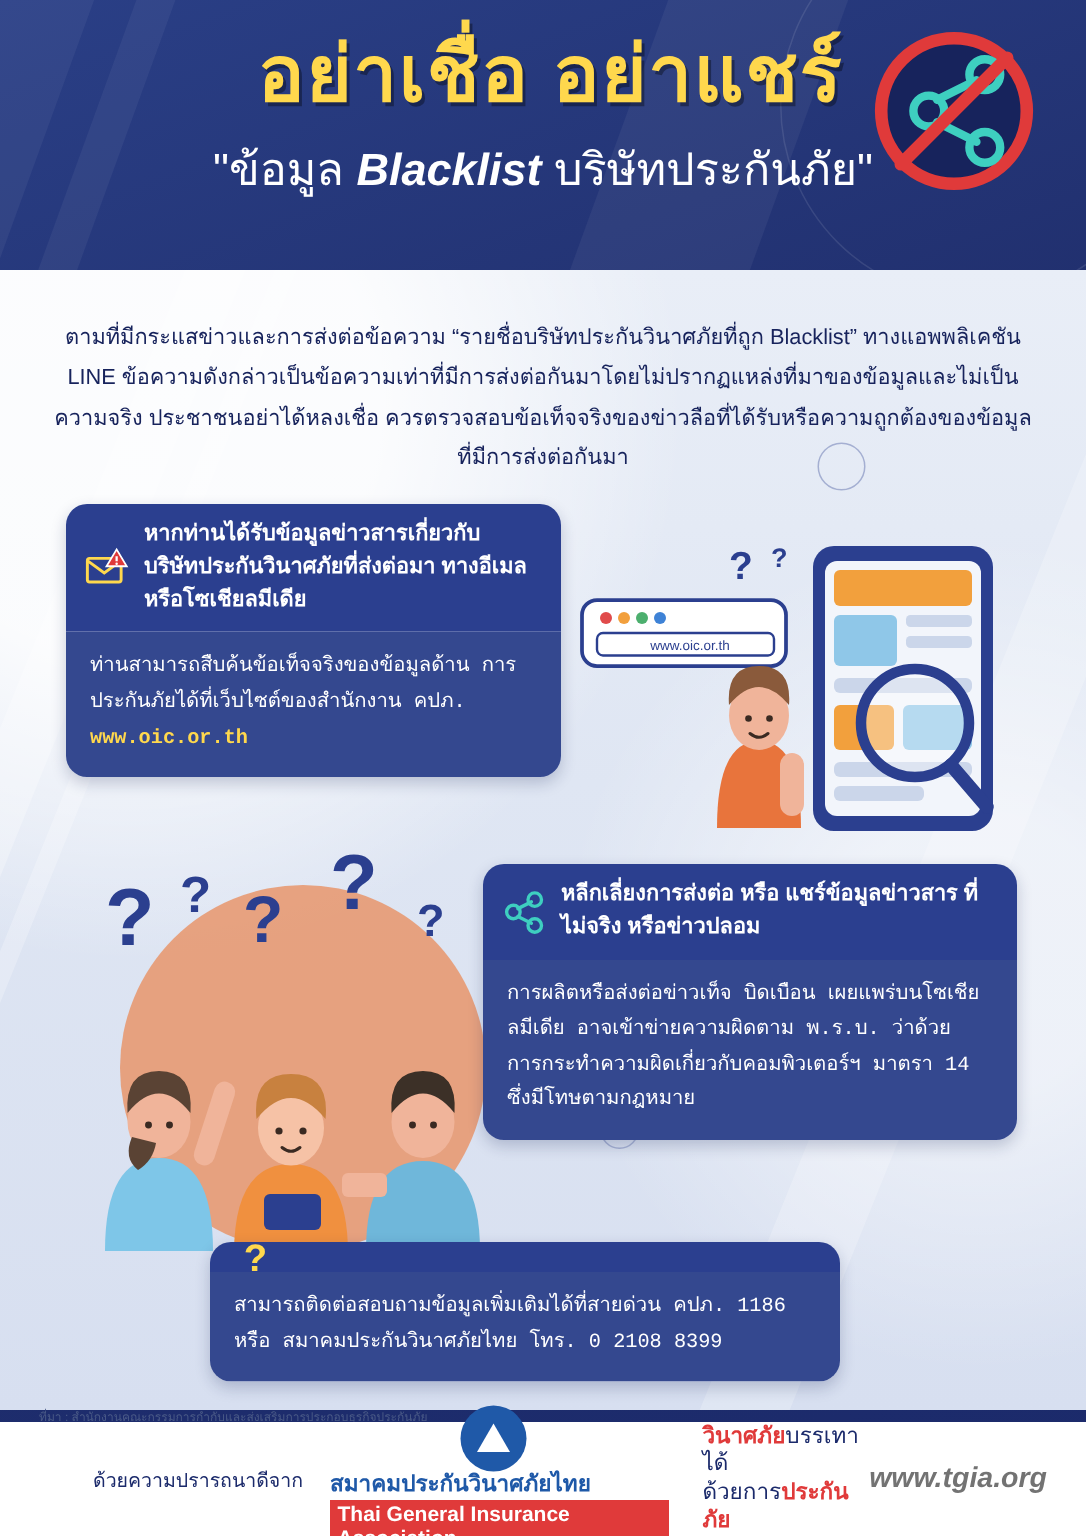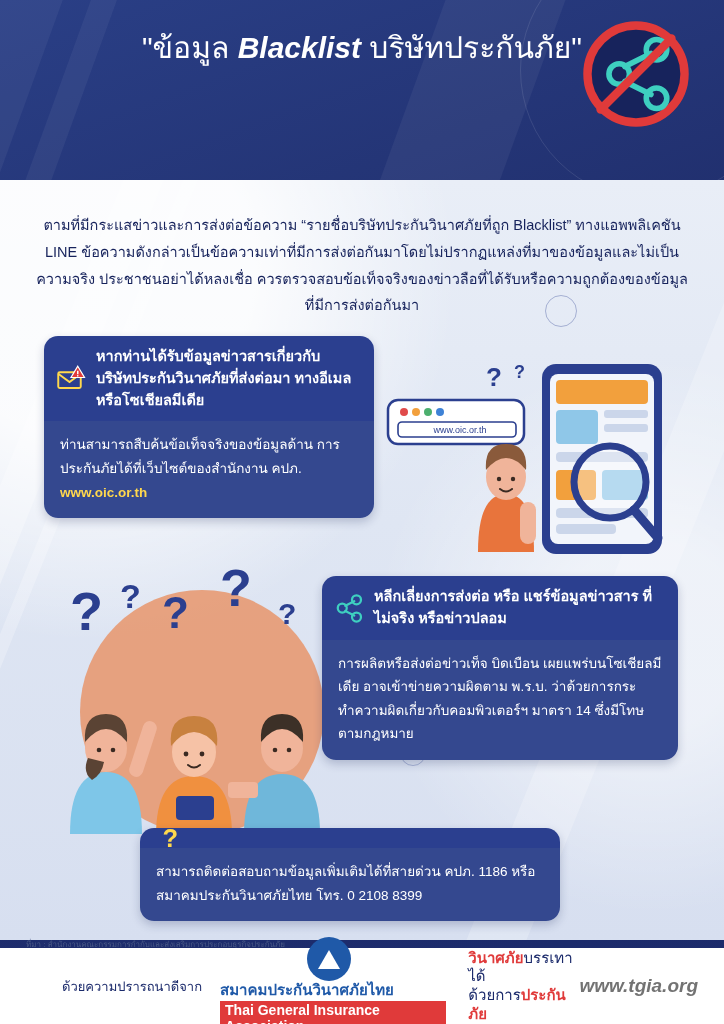--- a/index.html
+++ b/index.html
@@ -105,20 +105,21 @@
     line-height: 1.5;
     position: relative;
     font-weight: bold;
   }
   .card-body {
     background: #34488f;
     color: #ffffff;
     padding: 12px 16px 14px 16px;
     font-size: 13.5px;
     line-height: 1.75;
+    font-family: Liberation Mono, monospace;
   }
   .card-body .link {
     color: #ffd84d;
     font-weight: bold;
   }
   .head-icon {
     position: absolute;
     left: 12px; top: 50%;
     transform: translateY(-50%);
     width: 30px; height: 30px;
@@ -203,20 +204,21 @@
 
   <div class="mid-band">
     <div class="band-streak" style="left:-30px; top:0; width:40px; height:760px; opacity:.5;"></div>
     <div class="band-streak" style="left:30px; top:0; width:14px; height:760px; opacity:.45;"></div>
     <div class="band-streak" style="left:620px; top:0; width:60px; height:760px; opacity:.4;"></div>
     <div class="bg-circle" style="left:545px; top:115px; width:32px; height:32px; border-color:rgba(43,63,143,0.35);"></div>
     <div class="bg-circle" style="left:400px; top:560px; width:26px; height:26px; border-color:rgba(43,63,143,0.3);"></div>
   </div>
 
   <div class="header">
+    <div class="title-main">อย่าเชื่อ อย่าแชร์</div>
     <div class="title-sub">
       <span>"ข้อมูล </span><span class="em">Blacklist</span><span> บริษัทประกันภัย"</span>
     </div>
 
     <svg class="no-share" viewBox="0 0 120 120">
       <circle cx="60" cy="60" r="52" fill="#17235c" stroke="#e03a3a" stroke-width="9"></circle>
       <g stroke="#3ecfc0" stroke-width="6" fill="none" stroke-linecap="round">
         <line x1="48" y1="52" x2="76" y2="38"></line>
         <line x1="48" y1="68" x2="76" y2="82"></line>
       </g>

